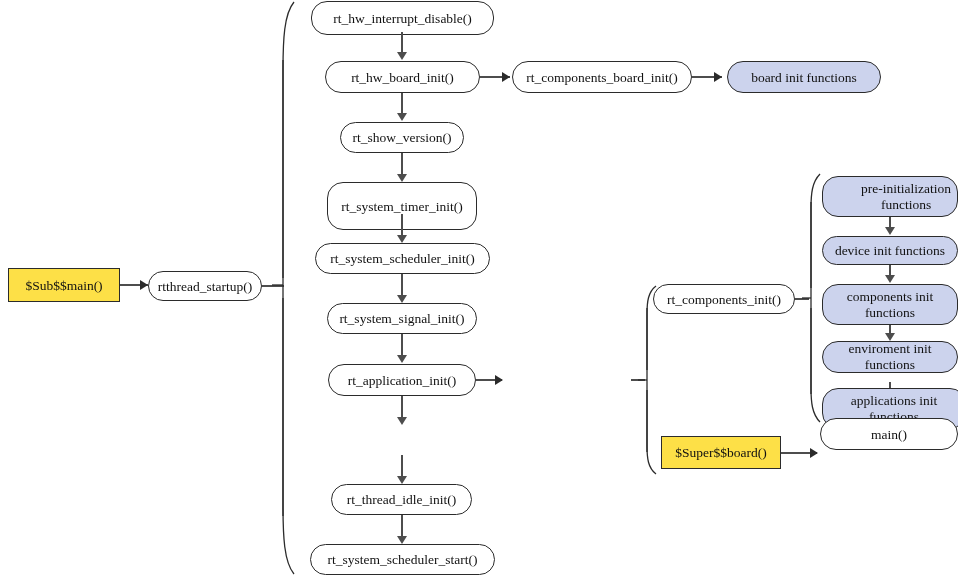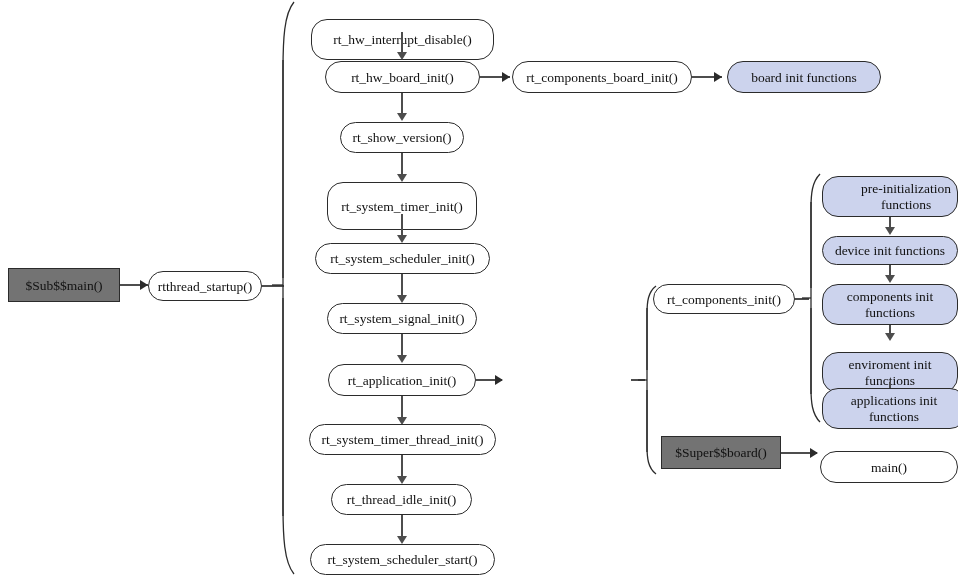--- a/index.html
+++ b/index.html
@@ -27,21 +27,21 @@
     color: #111111;
     font-size: 13.5px;
     line-height: 15px;
     border-radius: 14px;
     padding: 2px 6px;
     white-space: pre-line;
   }
   .node.rounded { border-radius: 16px; }
   .node.rect { border-radius: 0; }
   .node.blue { background: #ccd3ed; }
-  .node.cream { background: #737373; }
+  .node.cream { background: #fde047; }
   .node.two-line { line-height: 16px; }
 
   .edge {
     position: absolute;
     background: #4d4d4d;
   }
   .edge.v { width: 1.7px; }
   .edge.h { height: 1.7px; }
 
   .arrow-down {
@@ -85,21 +85,21 @@
   <div class="edge h" style="left:262px; top:285px; width:22px;"></div>
 
   <div class="brace" style="left:270px; top:0px; width:26px; height:576px;">
     <svg width="26" height="576" viewBox="0 0 26 576">
       <path d="M 24 2 C 14 14, 13 40, 13 70 L 13 278 L 13 278 M 13 298 L 13 506 C 13 536, 14 562, 24 574" fill="none" stroke="#2b2b2b" stroke-width="1.3"></path>
       <path d="M 13 60 L 13 516" fill="none" stroke="#2b2b2b" stroke-width="1.3"></path>
       <path d="M 13 285 L 2 285" fill="none" stroke="#2b2b2b" stroke-width="1.3"></path>
     </svg>
   </div>
 
-  <div class="node rounded" style="left:311px; top:19px; width:183px; height:41px;">
+  <div class="node rounded" style="left:311px; top:1px; width:183px; height:34px;">
     <span>rt_hw_interrupt_disable()</span>
   </div>
   <div class="edge v" style="left:401px; top:32px; height:22px;"></div>
   <div class="arrow-down" style="left:397px; top:52px;"></div>
 
   <div class="node rounded" style="left:325px; top:61px; width:155px; height:32px;">
     <span>rt_hw_board_init()</span>
   </div>
   <div class="edge v" style="left:401px; top:93px; height:22px;"></div>
   <div class="arrow-down" style="left:397px; top:113px;"></div>
@@ -127,23 +127,20 @@
   </div>
   <div class="edge v" style="left:401px; top:334px; height:23px;"></div>
   <div class="arrow-down" style="left:397px; top:355px;"></div>
 
   <div class="node rounded" style="left:328px; top:364px; width:148px; height:32px;">
     <span>rt_application_init()</span>
   </div>
   <div class="edge v" style="left:401px; top:396px; height:23px;"></div>
   <div class="arrow-down" style="left:397px; top:417px;"></div>
 
-  <div class="node rounded" style="left:309px; top:424px; width:187px; height:31px;">
-    <span>rt_system_timer_thread_init()</span>
-  </div>
   <div class="edge v" style="left:401px; top:455px; height:23px;"></div>
   <div class="arrow-down" style="left:397px; top:476px;"></div>
 
   <div class="node rounded" style="left:331px; top:484px; width:141px; height:31px;">
     <span>rt_thread_idle_init()</span>
   </div>
   <div class="edge v" style="left:401px; top:515px; height:23px;"></div>
   <div class="arrow-down" style="left:397px; top:536px;"></div>
 
   <div class="node rounded" style="left:310px; top:544px; width:185px; height:31px;">
@@ -205,36 +202,36 @@
   <div class="edge v" style="left:889px; top:265px; height:14px;"></div>
   <div class="arrow-down" style="left:885px; top:275px;"></div>
 
   <div class="node rounded blue two-line" style="left:822px; top:284px; width:136px; height:41px;">
     <span>components init
 functions</span>
   </div>
   <div class="edge v" style="left:889px; top:325px; height:11px;"></div>
   <div class="arrow-down" style="left:885px; top:333px;"></div>
 
-  <div class="node rounded blue two-line" style="left:822px; top:352px; width:136px; height:41px;">
+  <div class="node rounded blue two-line" style="left:822px; top:341px; width:136px; height:32px;">
     <span>enviroment init
 functions</span>
   </div>
   <div class="edge v" style="left:889px; top:382px; height:11px;"></div>
   <div class="arrow-down" style="left:885px; top:390px;"></div>
 
   <div class="node rounded blue two-line" style="left:822px; top:388px; width:144px; height:41px;">
     <span>applications init
 functions</span>
   </div>
 
   <div class="node rect cream" style="left:661px; top:436px; width:120px; height:33px;">
     <span>$Super$$board()</span>
   </div>
 
   <div class="edge h" style="left:781px; top:452px; width:36px;"></div>
   <div class="arrow-right" style="left:810px; top:448px;"></div>
 
-  <div class="node rounded" style="left:820px; top:451px; width:138px; height:32px;">
+  <div class="node rounded" style="left:820px; top:418px; width:138px; height:32px;">
     <span>main()</span>
   </div>
 
 </div>
 
 </body></html>

